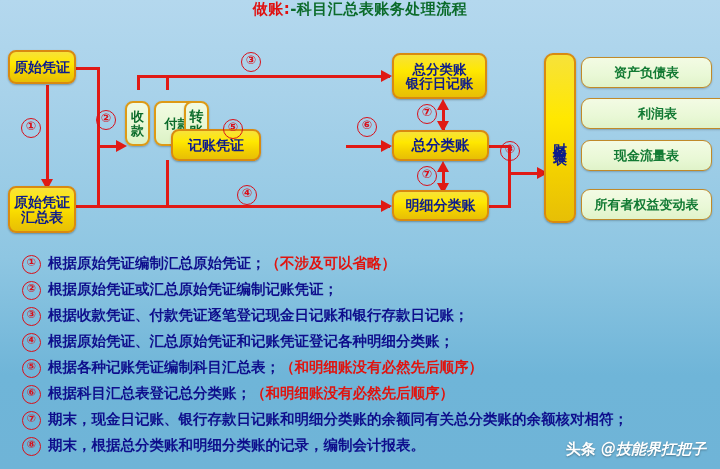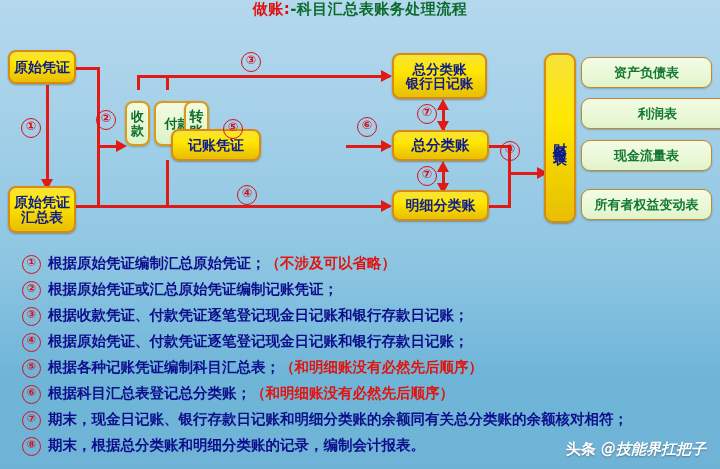--- a/index.html
+++ b/index.html
@@ -243,21 +243,21 @@
       <div class="lg-text"><span>根据原始凭证或汇总原始凭证编制记账凭证；</span><span class="hl"></span></div>
     </div>
 
     <div class="lg-row">
       <div class="lg-mark">③</div>
       <div class="lg-text"><span>根据收款凭证、付款凭证逐笔登记现金日记账和银行存款日记账；</span><span class="hl"></span></div>
     </div>
 
     <div class="lg-row">
       <div class="lg-mark">④</div>
-      <div class="lg-text"><span>根据原始凭证、付款凭证逐笔登记现金日记账和银行存款日记账；</span><span class="hl"></span></div>
+      <div class="lg-text"><span>根据原始凭证、汇总原始凭证和记账凭证登记各种明细分类账；</span><span class="hl"></span></div>
     </div>
 
     <div class="lg-row">
       <div class="lg-mark">⑤</div>
       <div class="lg-text"><span>根据各种记账凭证编制科目汇总表；</span><span class="hl">（和明细账没有必然先后顺序）</span></div>
     </div>
 
     <div class="lg-row">
       <div class="lg-mark">⑥</div>
       <div class="lg-text"><span>根据科目汇总表登记总分类账；</span><span class="hl">（和明细账没有必然先后顺序）</span></div>

